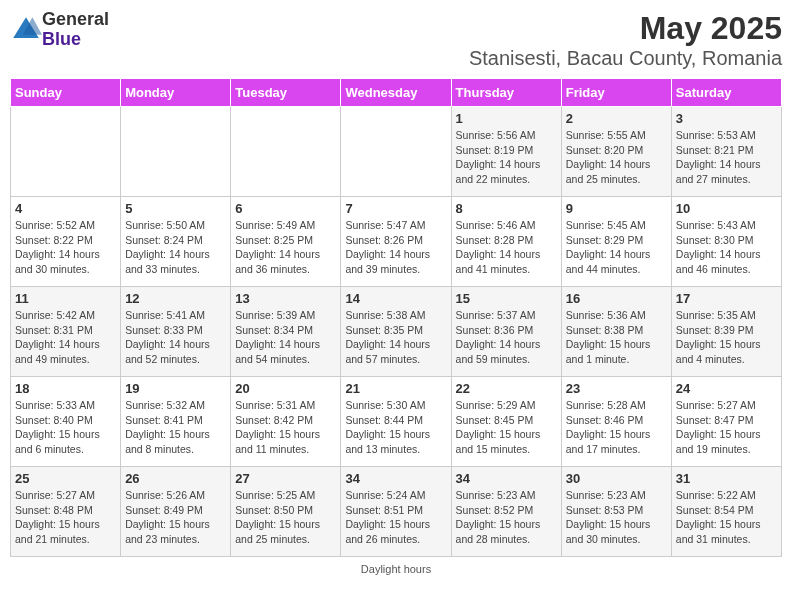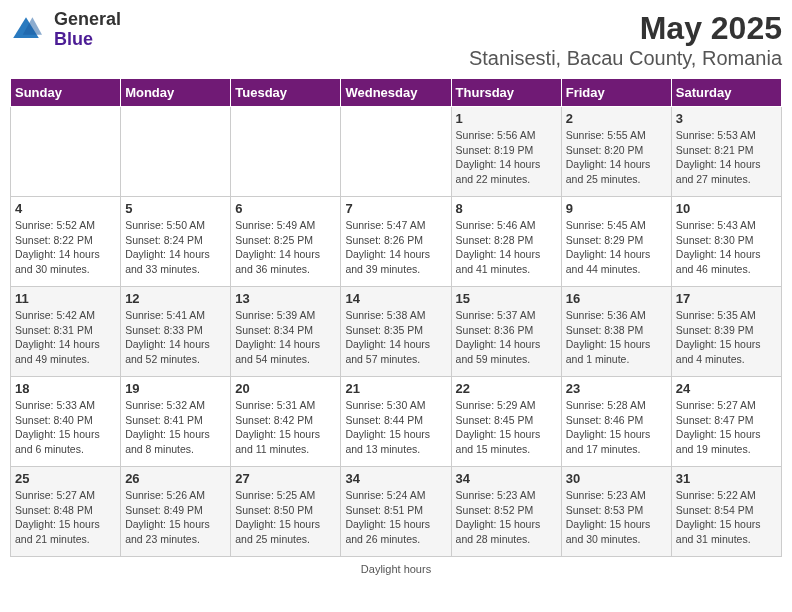--- a/index.html
+++ b/index.html
@@ -12,21 +12,21 @@
     }
     .header {
       display: flex;
       justify-content: space-between;
       align-items: flex-start;
       margin-bottom: 8px;
     }
     .logo {
       display: flex;
       align-items: center;
-      gap: 12px;
+      gap: 0;
     }
     .logo-text {
       display: flex;
       flex-direction: column;
       font-size: 18px;
       font-weight: bold;
       line-height: 1.1;
     }
     .logo-general { color: #333; }
     .logo-blue { color: #4c1d95; }
@@ -46,21 +46,21 @@
       font-size: 20px;
       color: #555;
       font-weight: normal;
     }
     .calendar {
       width: 100%;
       border-collapse: collapse;
       font-size: 11px;
     }
     .calendar thead tr th {
-      background: #701a75;
+      background: #d946ef;
       color: #fff;
       padding: 6px 4px;
       text-align: left;
       font-size: 13px;
       font-weight: bold;
       border: 1px solid #fff;
     }
     .calendar tbody tr td {
       border: 1px solid #ccc;
       vertical-align: top;

